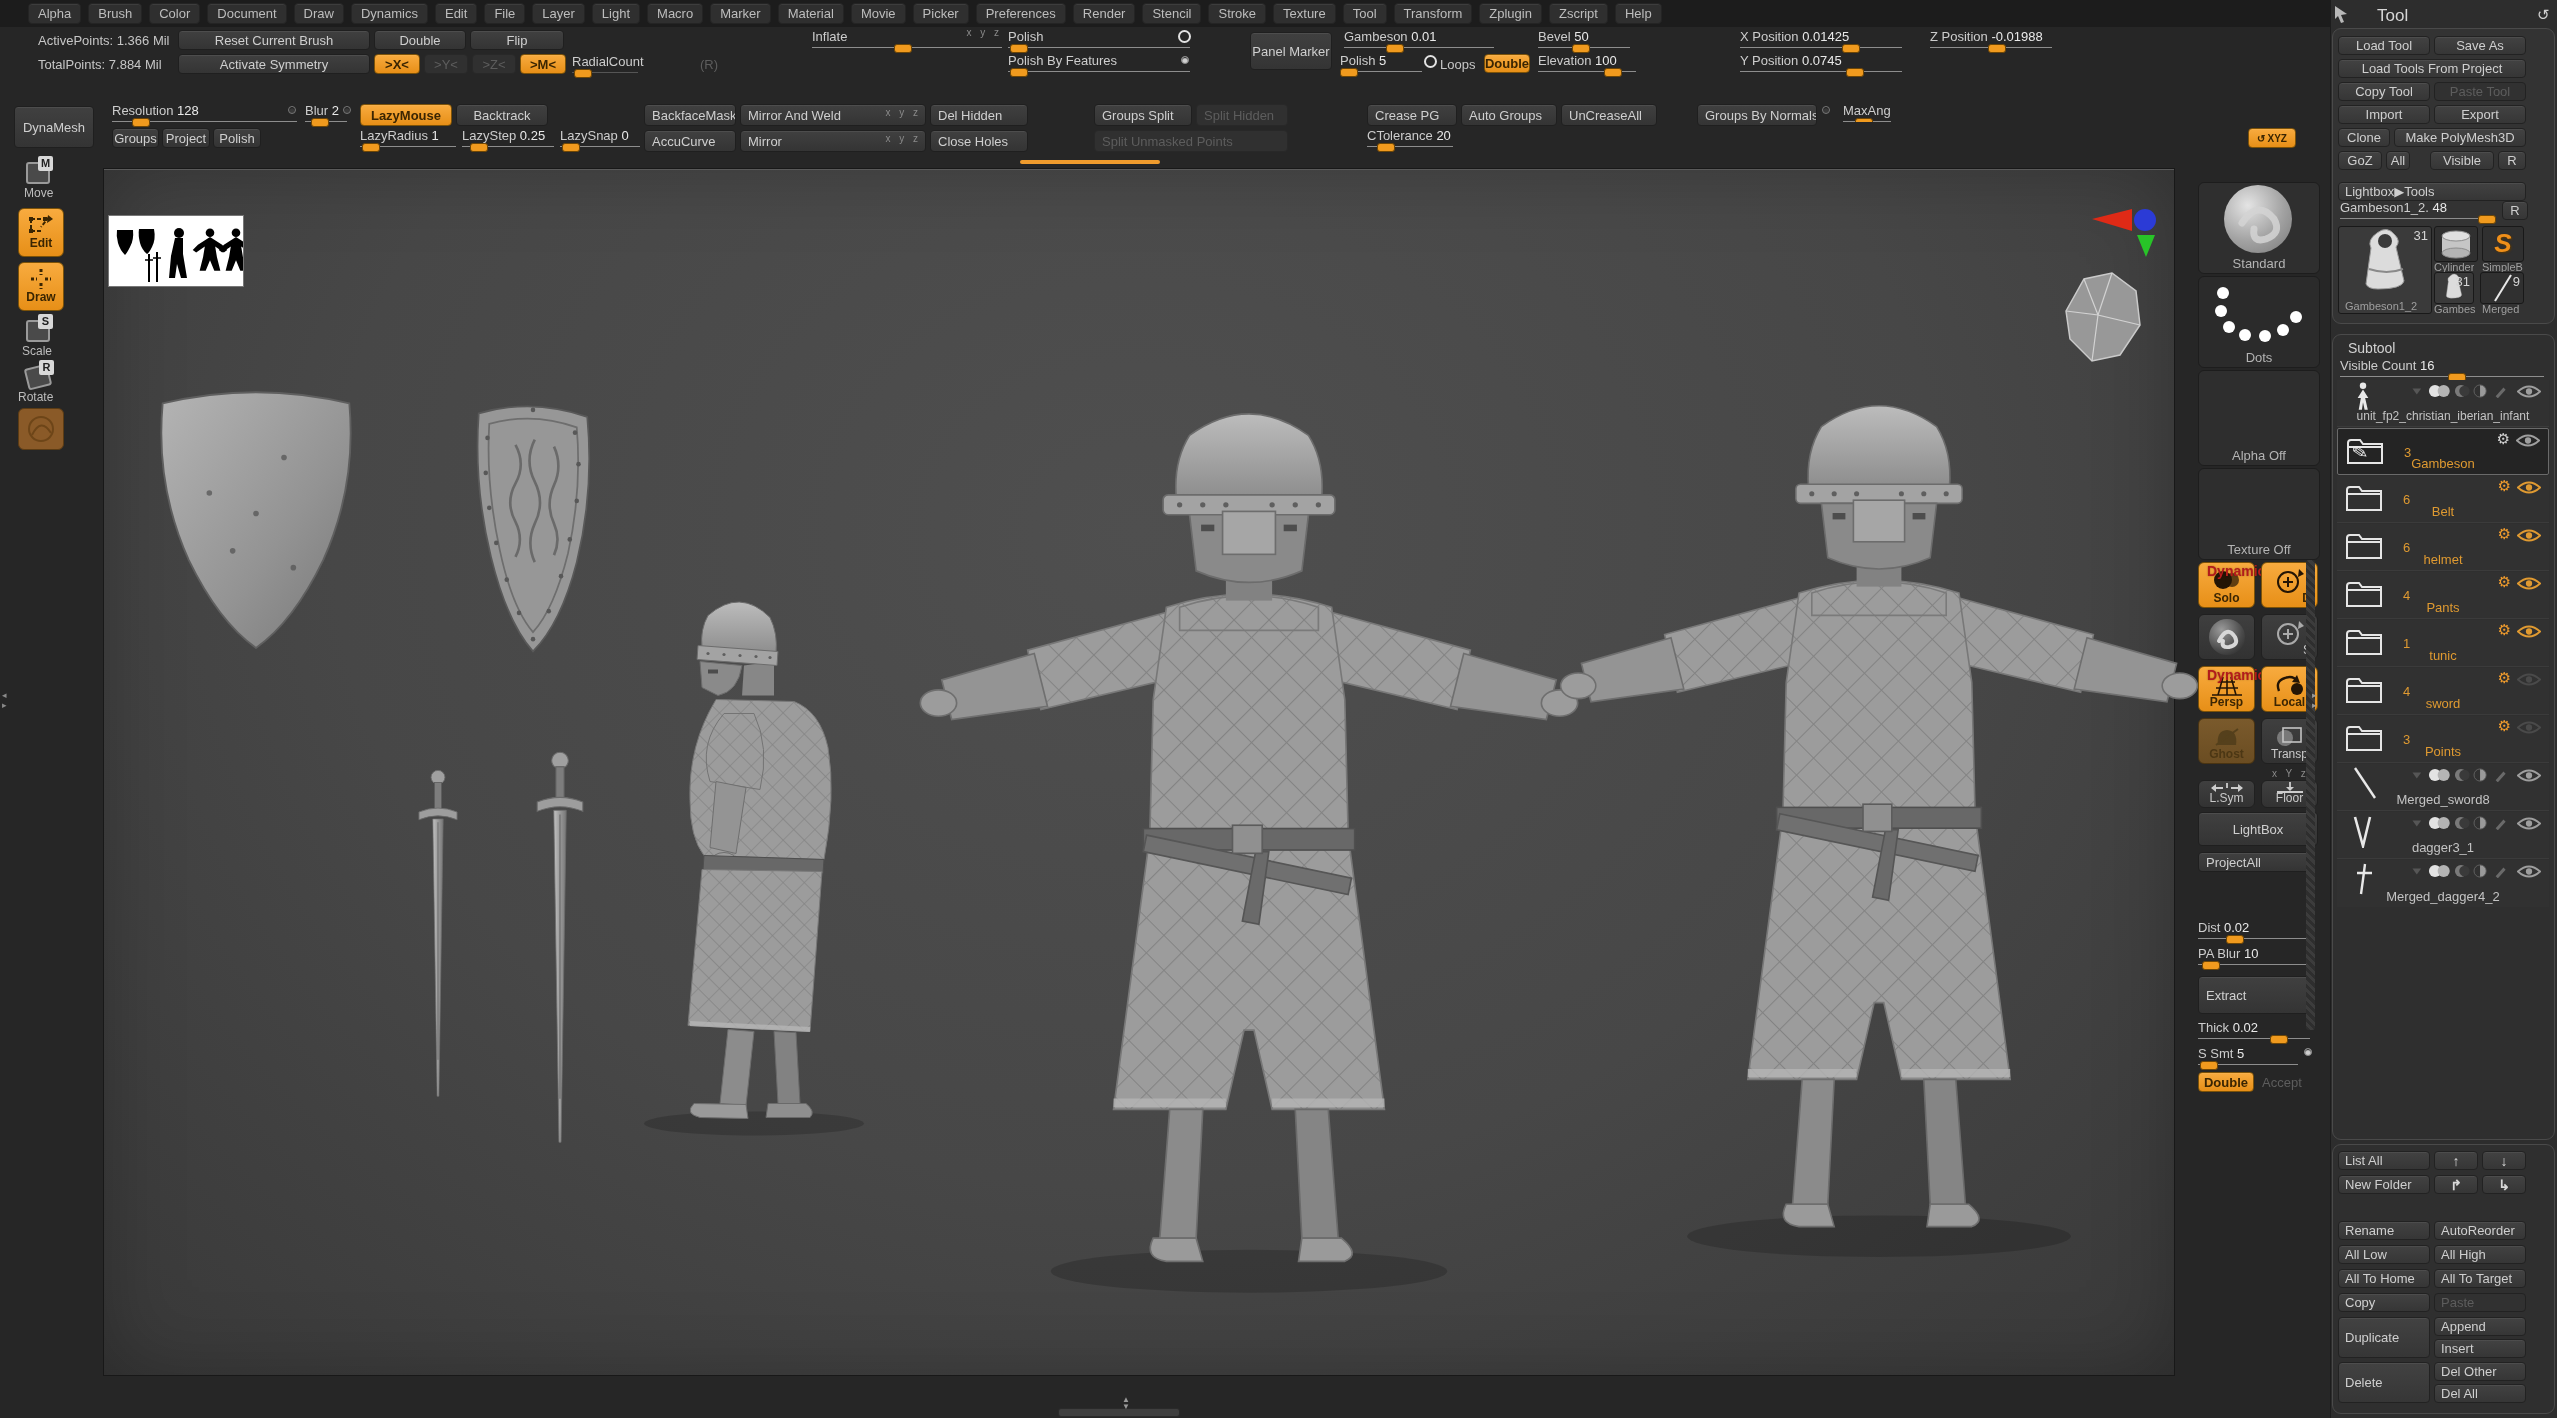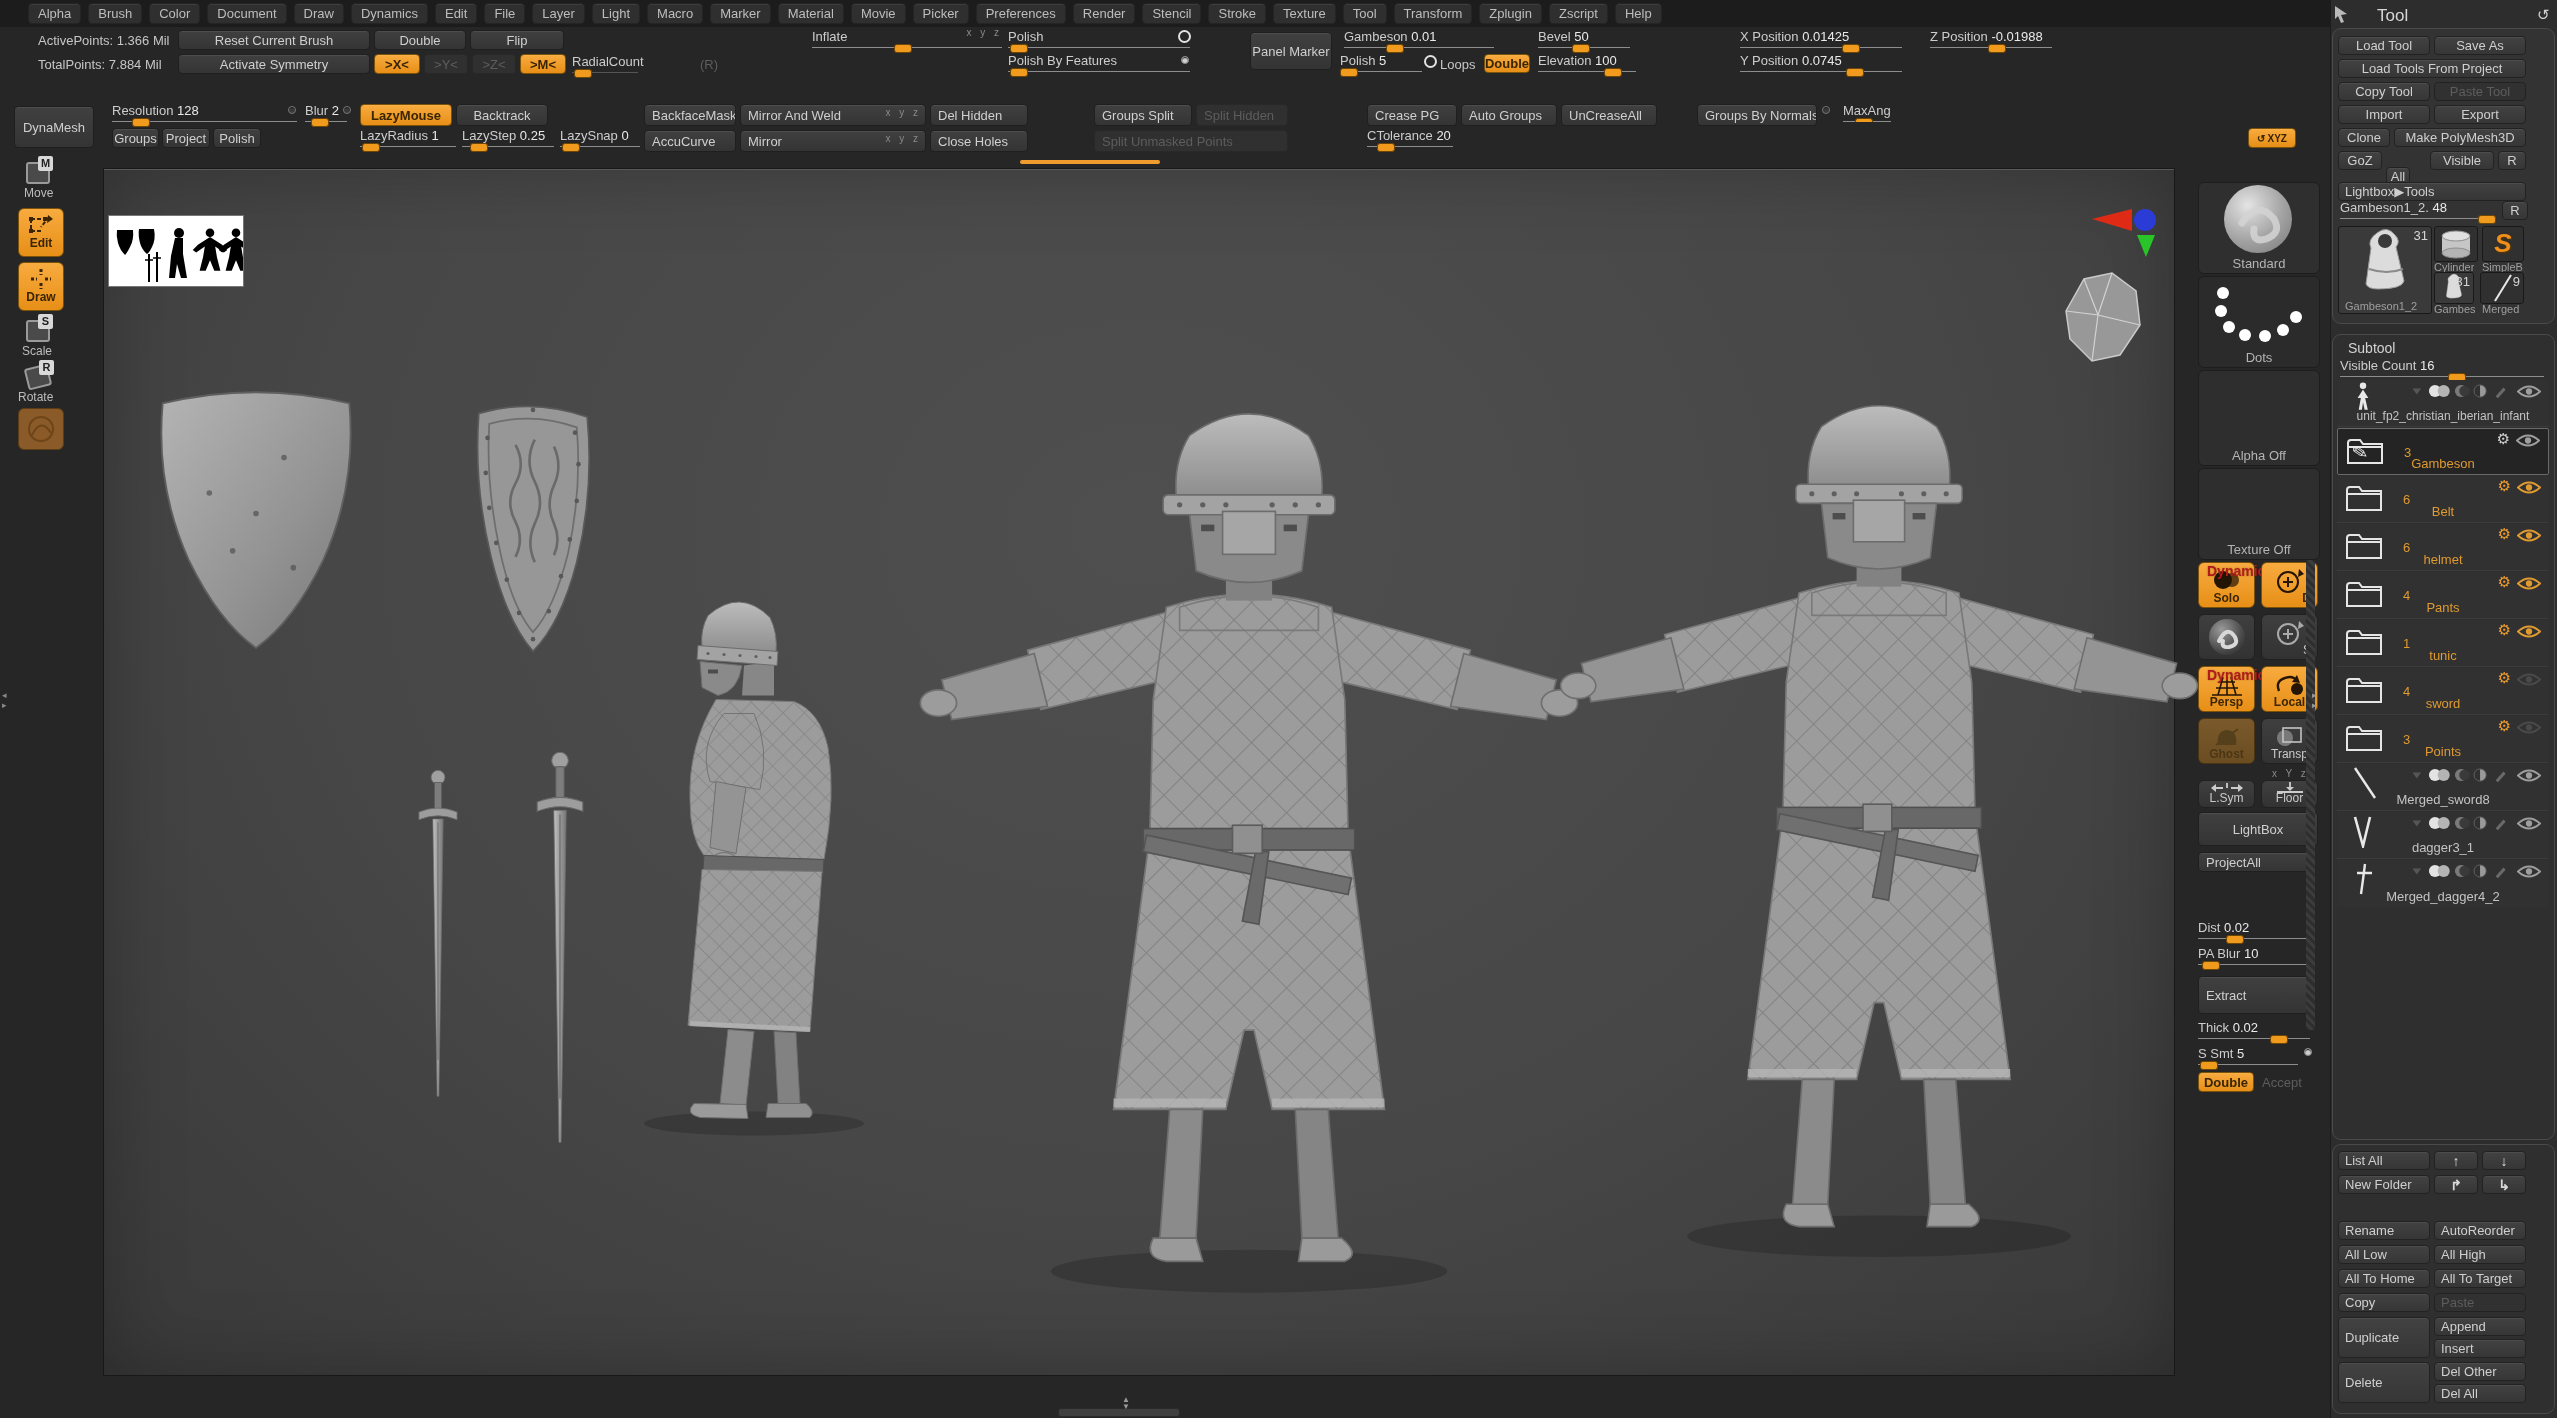--- a/index.html
+++ b/index.html
@@ -764,21 +764,21 @@
     </div>
 <div class="pbtn center" style="left:2338px;top:128px;width:52px">
       <span>Clone</span>
     </div>
 <div class="pbtn center" style="left:2394px;top:128px;width:132px">
       <span>Make PolyMesh3D</span>
     </div>
 <div class="pbtn center" style="left:2338px;top:151px;width:44px">
       <span>GoZ</span>
     </div>
-<div class="pbtn center" style="left:2386px;top:167px;width:24px">
+<div class="pbtn center" style="left:2386px;top:151px;width:24px">
       <span>All</span>
     </div>
 <div class="pbtn center" style="left:2430px;top:151px;width:64px">
       <span>Visible</span>
     </div>
 <div class="pbtn center" style="left:2498px;top:151px;width:28px">
       <span>R</span>
     </div>
 <div class="pbtn" style="left:2338px;top:182px;width:188px">
       <span>Lightbox▶Tools</span>

